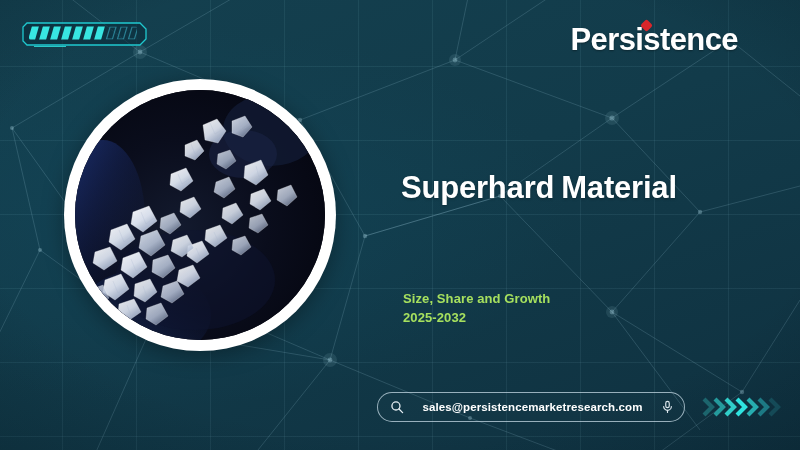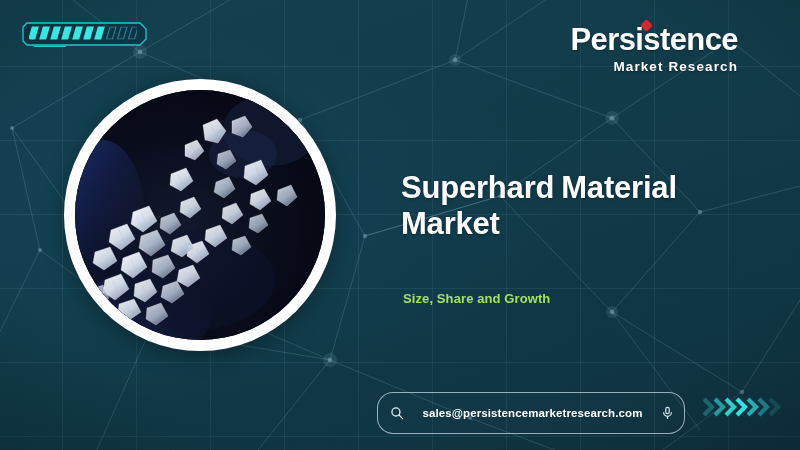--- a/index.html
+++ b/index.html
@@ -148,21 +148,21 @@
     line-height: 1.45;
     letter-spacing: 0.1px;
   }
 
   
   .search {
     position: absolute;
     left: 377px;
     top: 392px;
     width: 308px;
-    height: 42px;
+    height: 30px;
     border: 1.4px solid rgba(205,225,235,0.72);
     border-radius: 16px;
     display: flex;
     align-items: center;
     box-sizing: border-box;
     padding: 0 10px 0 12px;
     background: rgba(255,255,255,0.012);
   }
   .search-icon { flex: 0 0 auto; display: flex; align-items: center; }
   .search-value {
@@ -281,21 +281,20 @@
       </g>
     </g>
     <rect x="12" y="25" width="32" height="2.2" fill="#2fe0dd" opacity="0.85"></rect>
   </svg>
 
   <div class="logo">
     <div class="logo-main">
       <span>Persistence</span>
       <span class="logo-dot"></span>
     </div>
-    <div class="logo-sub">Market Research</div>
   </div>
 
   <div class="photo-wrap">
     <div class="photo-inner">
       <svg viewBox="0 0 250 250" width="250" height="250">
         <defs>
           <radialGradient id="photobg" cx="42%" cy="55%" r="78%">
             <stop offset="0%" stop-color="#131a2e"></stop>
             <stop offset="45%" stop-color="#0a0d1c"></stop>
             <stop offset="100%" stop-color="#03040c"></stop>
@@ -377,25 +376,25 @@
           <path d="M121,158 L126,169 L133,163"></path>
           <path d="M139,142 L144,153 L151,147"></path>
         </g>
       </svg>
     </div>
   </div>
 
 
   <div class="title">
     <span>Superhard</span><span class="gap"></span><span>Material</span><br>
-    <span>Market</span>
   </div>
 
   <div class="subtitle">
     <span>Size, Share and Growth</span><br>
+    <span>2025-2032</span>
   </div>
 
   <div class="search">
     <span class="search-icon">
       <svg width="14" height="14" viewBox="0 0 16 16" fill="none" stroke="#e6eef3" stroke-width="1.5">
         <circle cx="6.8" cy="6.8" r="4.6"></circle>
         <line x1="10.3" y1="10.3" x2="14.4" y2="14.4" stroke-linecap="round"></line>
       </svg>
     </span>
     <span class="search-value">sales@persistencemarketresearch.com</span>

